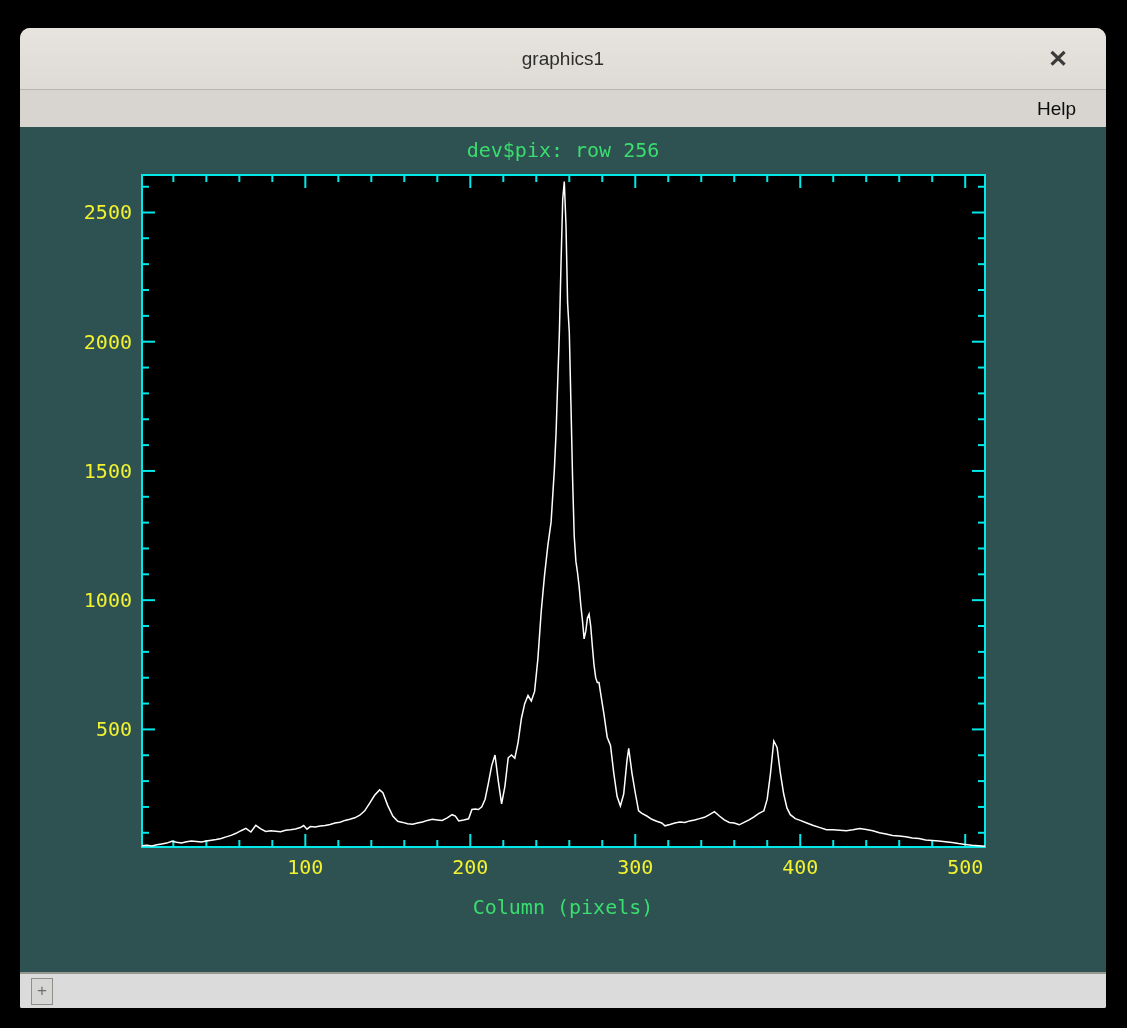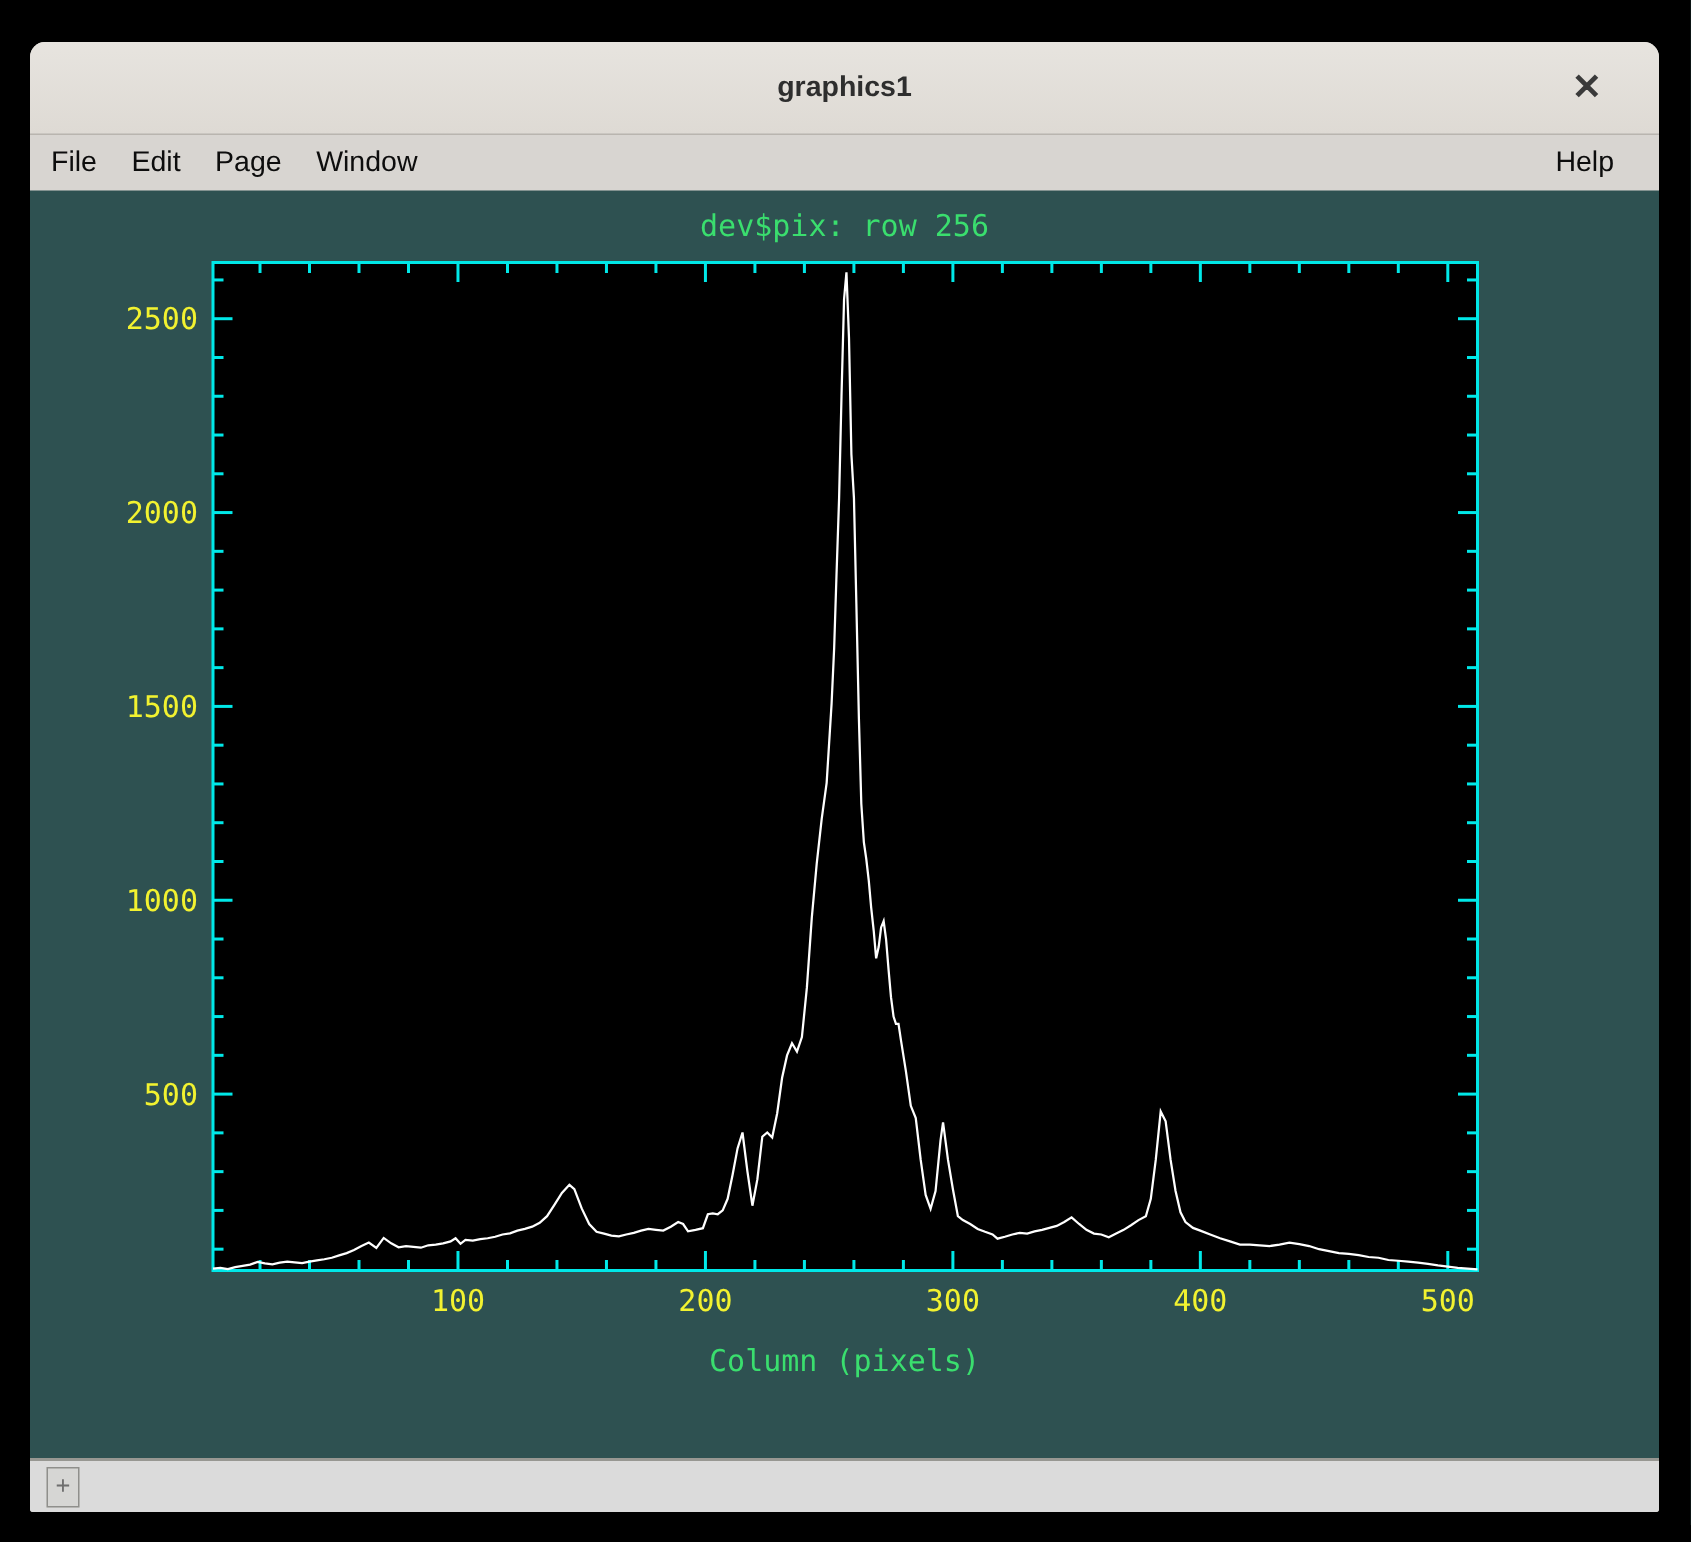--- a/index.html
+++ b/index.html
@@ -1,21 +1,21 @@
 <!DOCTYPE html>
 <html><head>
 <meta charset="utf-8">
 <style>
   html,body{margin:0;padding:0;background:#000;width:1127px;height:1028px;position:relative;
     font-family:"Liberation Sans",sans-serif;}
   .window{position:absolute;left:20px;top:28px;width:1086px;height:980px;background:#d8d5d1;
     border-radius:10px 10px 2px 2px;overflow:hidden;}
   .titlebar{height:61px;background:linear-gradient(#e7e4df,#dedad4);display:flex;align-items:center;
     justify-content:center;position:relative;border-bottom:1px solid #b9b5af;}
-  .titlebar .title{font-size:19px;font-weight:bold;color:#2e2e2e;}
+  .titlebar .title{font-size:19px;font-weight:normal;color:#2e2e2e;}
   .close-btn{position:absolute;right:38px;top:0;height:100%;display:flex;align-items:center;
     font-size:24px;font-weight:bold;color:#3a3a3a;cursor:default;}
   .menubar{height:37px;background:#d8d5d1;display:flex;align-items:center;padding:0 14px;
     font-size:19px;color:#0d0d0d;}
   .menubar .mitem{margin-right:23px;}
   .menubar .mhelp{margin-left:auto;margin-right:16px;}
   .canvas{height:845px;background:#2e5151;position:relative;}
   .canvas svg{display:block;}
   .statusbar{height:34px;background:#dbdbdb;border-top:2px solid #979792;position:relative;}
   .plus-box{position:absolute;left:11px;top:4px;width:20px;height:25px;background:#d6d6d4;
@@ -24,21 +24,20 @@
 </style>
 </head>
 <body>
 
 <div class="window">
   <div class="titlebar">
     <span class="title">graphics1</span>
     <span class="close-btn">✕</span>
   </div>
   <div class="menubar">
-    <span id="menu-left"><span class="mitem">File</span><span class="mitem">Edit</span><span class="mitem">Page</span><span class="mitem">Window</span></span>
     <span class="mitem mhelp">Help</span>
   </div>
   <div class="canvas">
     <svg width="1086" height="845" viewBox="0 0 1086 845">
       <rect id="plot-rect" x="122" y="48" width="843" height="672" fill="#000"></rect>
       <g id="axis-frame">
           <rect x="122" y="48" width="843" height="672" fill="none" stroke="#00e8e8" stroke-width="2"></rect>
         </g>
       <g id="ticks">
           <line x1="153.34442270058707" y1="720" x2="153.34442270058707" y2="713" stroke="#00e8e8" stroke-width="2"></line>

